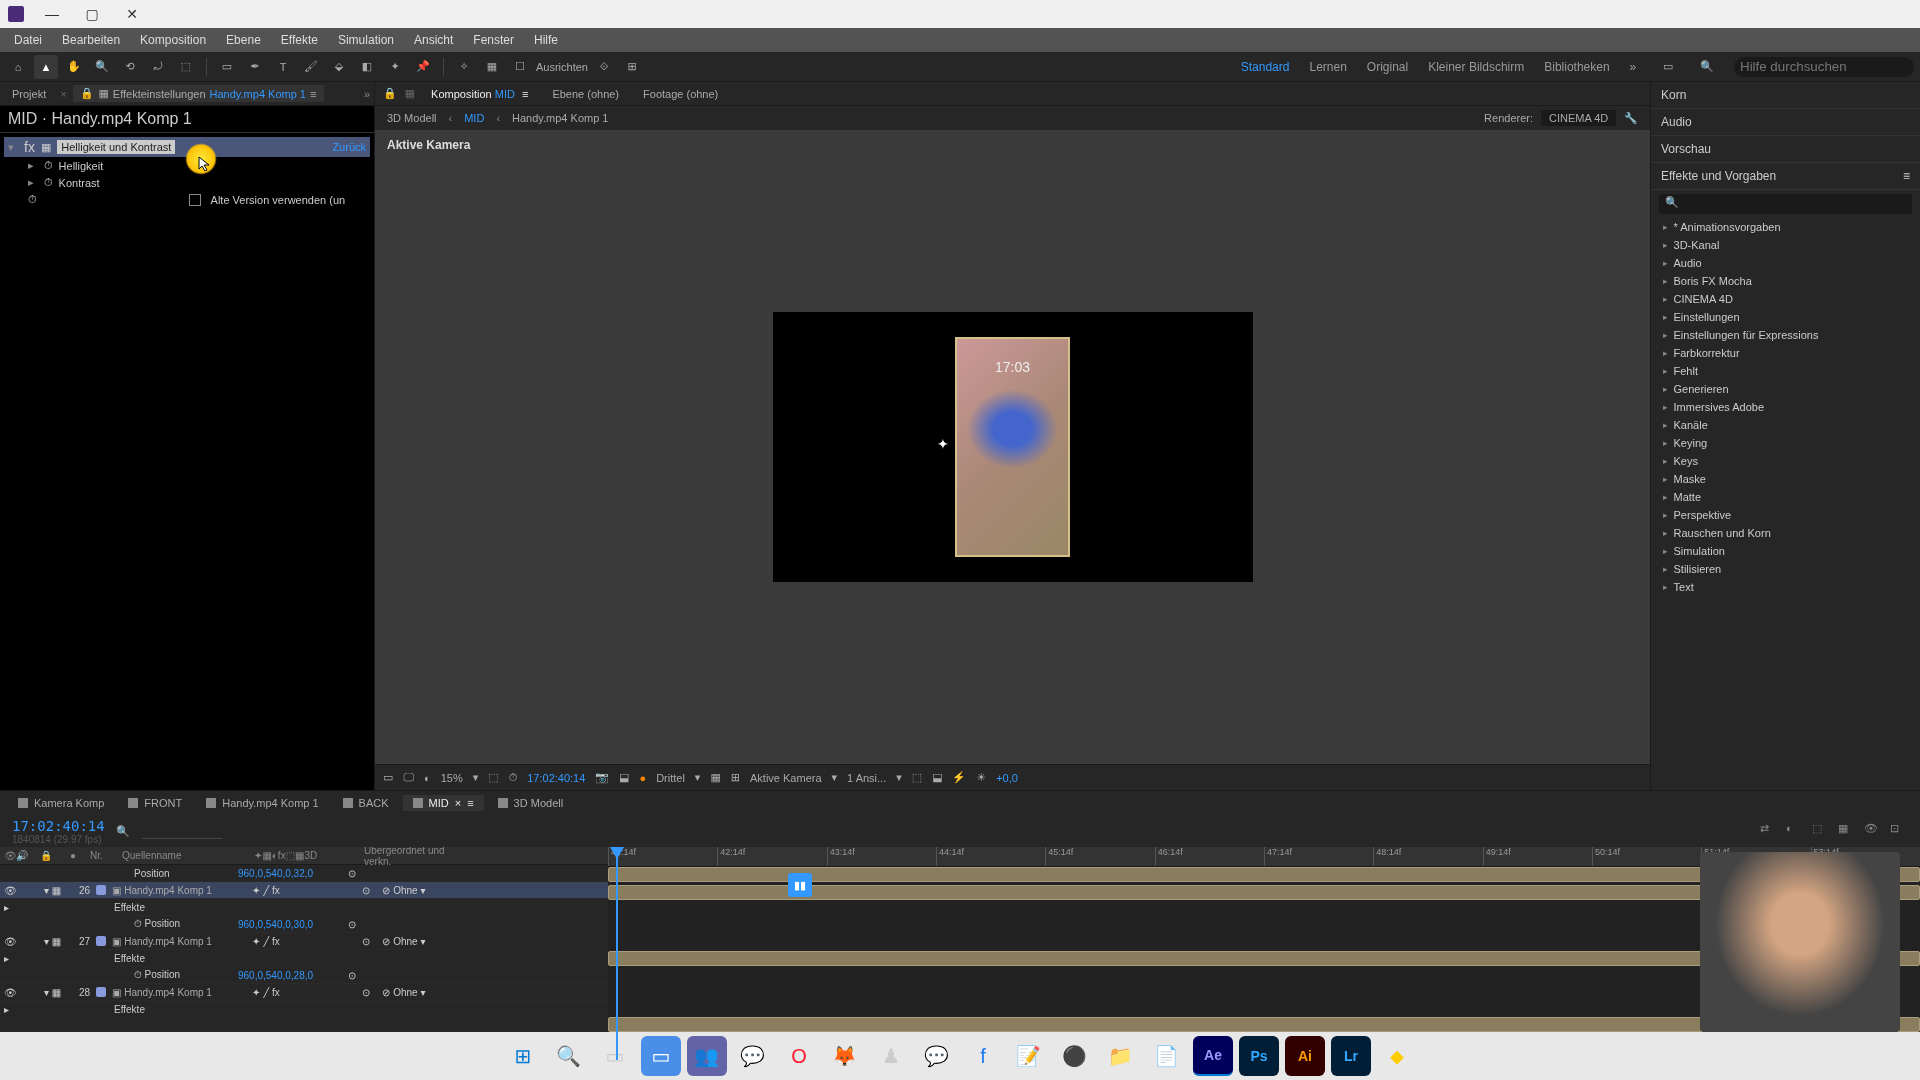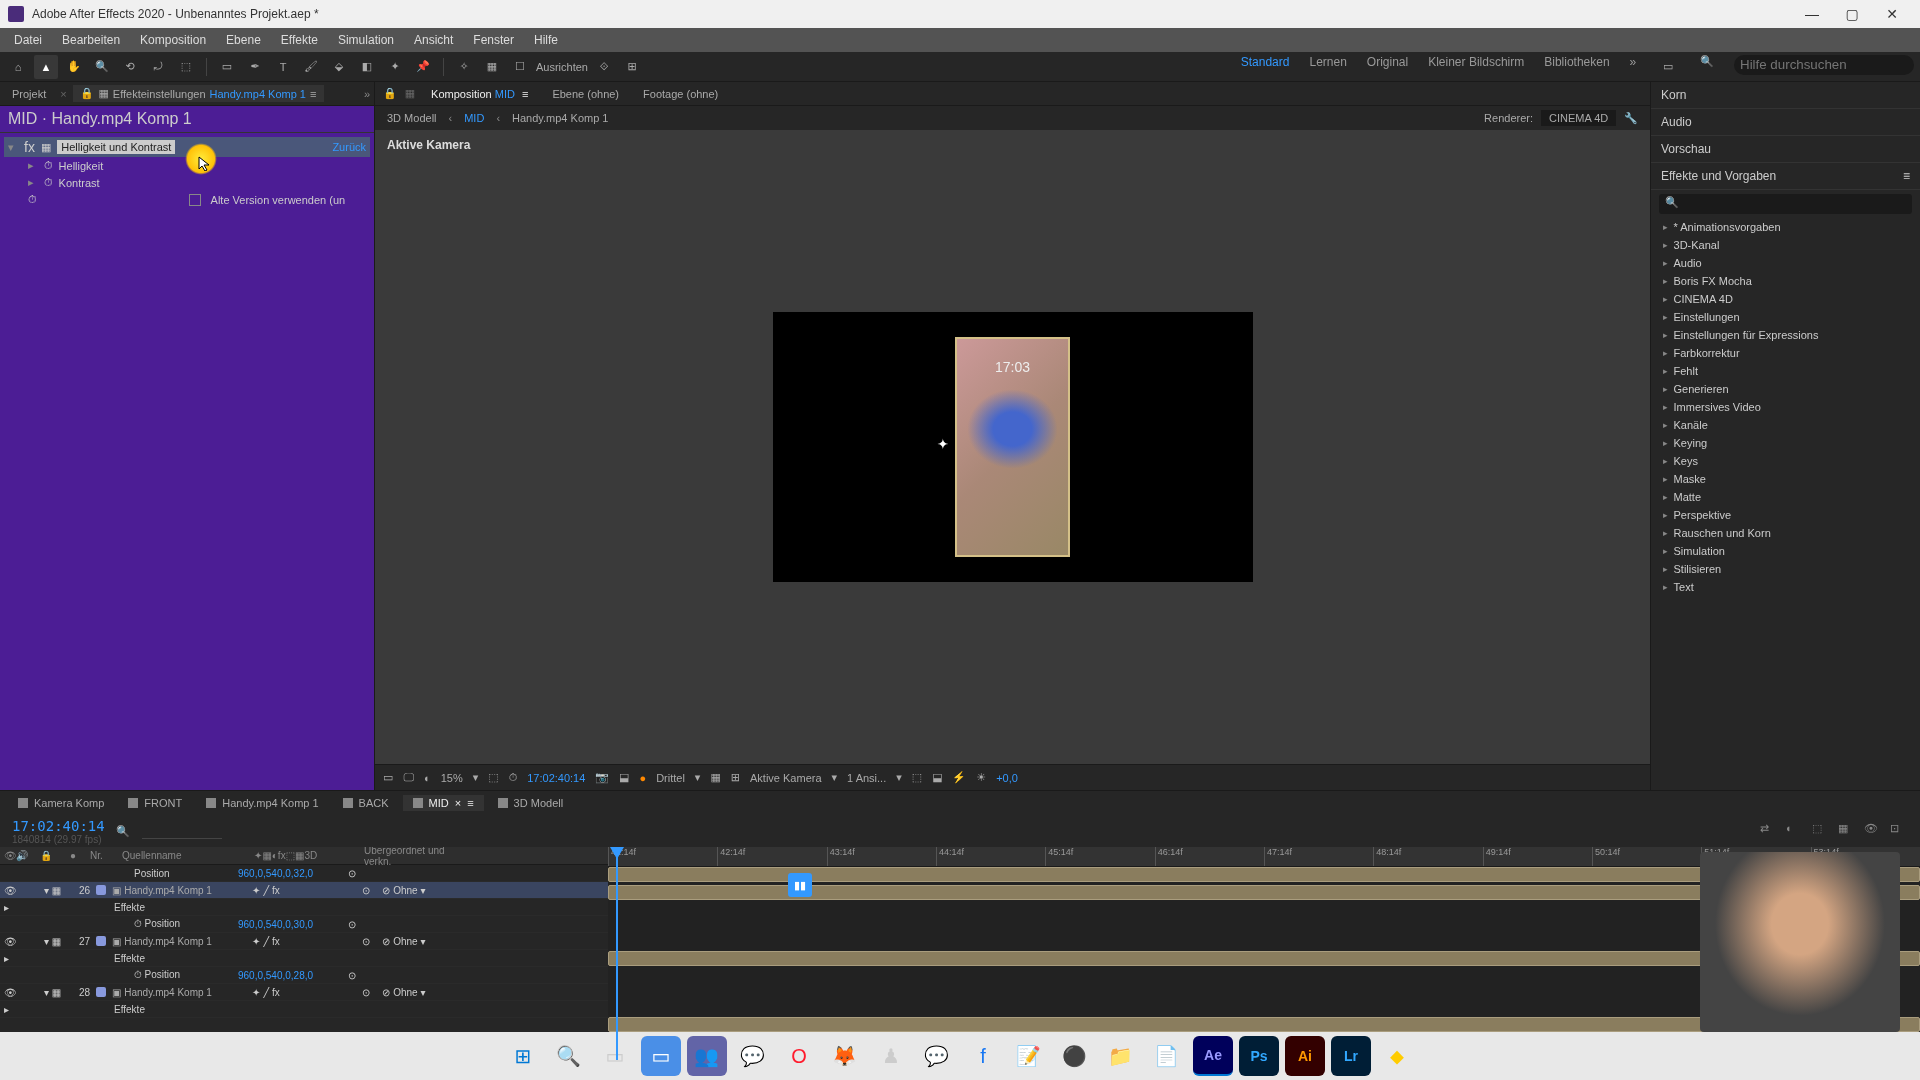--- a/index.html
+++ b/index.html
@@ -7,27 +7,27 @@
 .titlebar{height:28px;background:#f0f0f0;display:flex;align-items:center;padding:0 8px;color:#333}
 .titlebar .ae-icon{width:16px;height:16px;background:#4a2c7a;margin-right:8px;border-radius:2px}
 .titlebar .title{flex:1;font-size:12px}
 .titlebar .win-btn{width:40px;height:28px;display:flex;align-items:center;justify-content:center;font-size:14px;cursor:pointer}
 .menubar{height:24px;background:#535353;display:flex;align-items:center;padding:0 4px}
 .menubar .menu-item{padding:0 10px;font-size:12px;color:#ddd;cursor:pointer}
 .toolbar{height:30px;background:#262626;border-bottom:1px solid #1a1a1a;display:flex;align-items:center;padding:0 6px;gap:4px}
 .tool-btn{width:24px;height:24px;display:flex;align-items:center;justify-content:center;cursor:pointer;border-radius:2px;color:#aaa}
 .tool-btn.active{background:#383838;color:#fff}
 .tool-sep{width:1px;height:18px;background:#444;margin:0 4px}
-.workspace-bar{margin-left:auto;display:flex;gap:20px;}
+.workspace-bar{margin-left:auto;display:flex;gap:20px;align-items:center}
 .ws-item{color:#999;cursor:pointer;font-size:12px}
 .ws-item.active{color:#3399ff}
 .search-box{width:180px;height:20px;background:#1a1a1a;border:none;color:#999;padding:0 6px;border-radius:10px}
 
 .main-area{display:flex;height:calc(1080px - 28px - 24px - 30px - 290px)}
-.left-panel{width:375px;background:#4c1d95;border-right:1px solid #1a1a1a;display:flex;flex-direction:column}
+.left-panel{width:375px;background:#000000;border-right:1px solid #1a1a1a;display:flex;flex-direction:column}
 .panel-tabs{height:24px;display:flex;align-items:center;padding:0 4px;gap:6px;background:#262626;border-bottom:1px solid #1a1a1a}
 .panel-tab{padding:2px 8px;font-size:11px;color:#aaa;cursor:pointer;display:flex;align-items:center;gap:4px}
 .panel-tab.active{background:#333}
 .panel-link{color:#3399ff;cursor:pointer}
 .breadcrumb{padding:4px 8px;font-size:16px;color:#ccc;border-bottom:1px solid #333}
 .effect-tree{flex:1;padding:4px}
 .fx-row{display:flex;align-items:center;padding:2px 4px;gap:6px}
 .fx-row.selected{background:#4a577a}
 .fx-toggle{width:10px;color:#888;cursor:pointer}
 .fx-label{font-size:11px}
@@ -104,21 +104,20 @@
 .webcam{position:fixed;bottom:48px;right:20px;width:200px;height:180px;background:#333;border-radius:4px;overflow:hidden}
 .webcam-face{width:100%;height:100%;background:radial-gradient(ellipse at 50% 40%,#d4a582 20%,#444 60%)}
 
 svg{width:16px;height:16px}
 </style>
 </head>
 <body>
 
 <div class="titlebar">
   <div class="ae-icon"></div>
-  <div class="title">Adobe After Effects 2020 - Unbenanntes Projekt.aep *</div>
   <div class="win-btn">—</div>
   <div class="win-btn">▢</div>
   <div class="win-btn">✕</div>
 </div>
 
 <div class="menubar">
   <div class="menu-item">Datei</div>
   <div class="menu-item">Bearbeiten</div>
   <div class="menu-item">Komposition</div>
   <div class="menu-item">Ebene</div>
@@ -324,21 +323,21 @@
         <div class="effect-cat">
           <span class="chev">▸</span>
           <span>Fehlt</span>
         </div>
         <div class="effect-cat">
           <span class="chev">▸</span>
           <span>Generieren</span>
         </div>
         <div class="effect-cat">
           <span class="chev">▸</span>
-          <span>Immersives Video</span>
+          <span>Immersives Adobe</span>
         </div>
         <div class="effect-cat">
           <span class="chev">▸</span>
           <span>Kanäle</span>
         </div>
         <div class="effect-cat">
           <span class="chev">▸</span>
           <span>Keying</span>
         </div>
         <div class="effect-cat">

